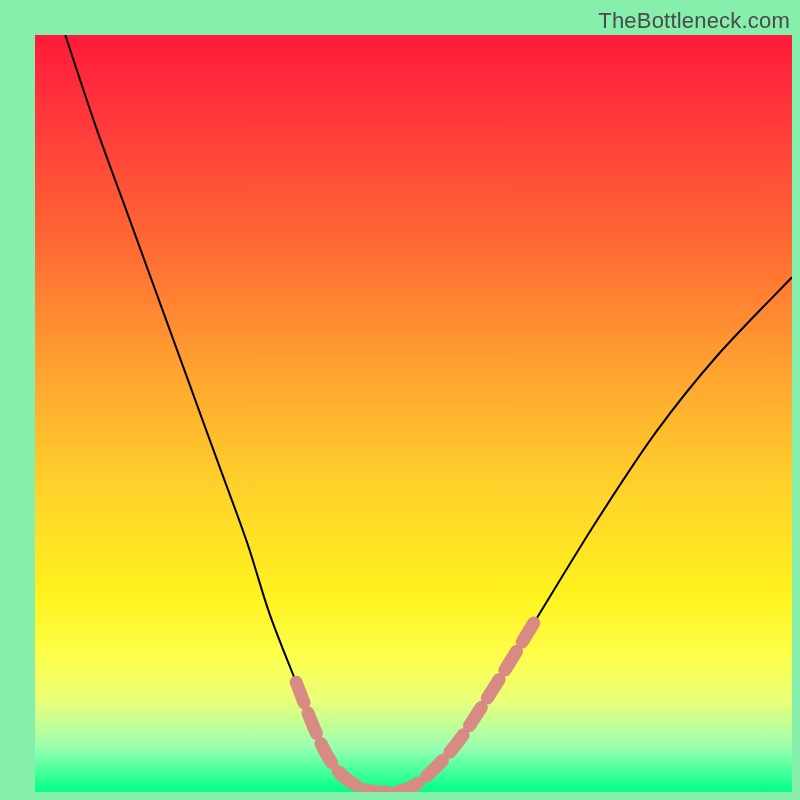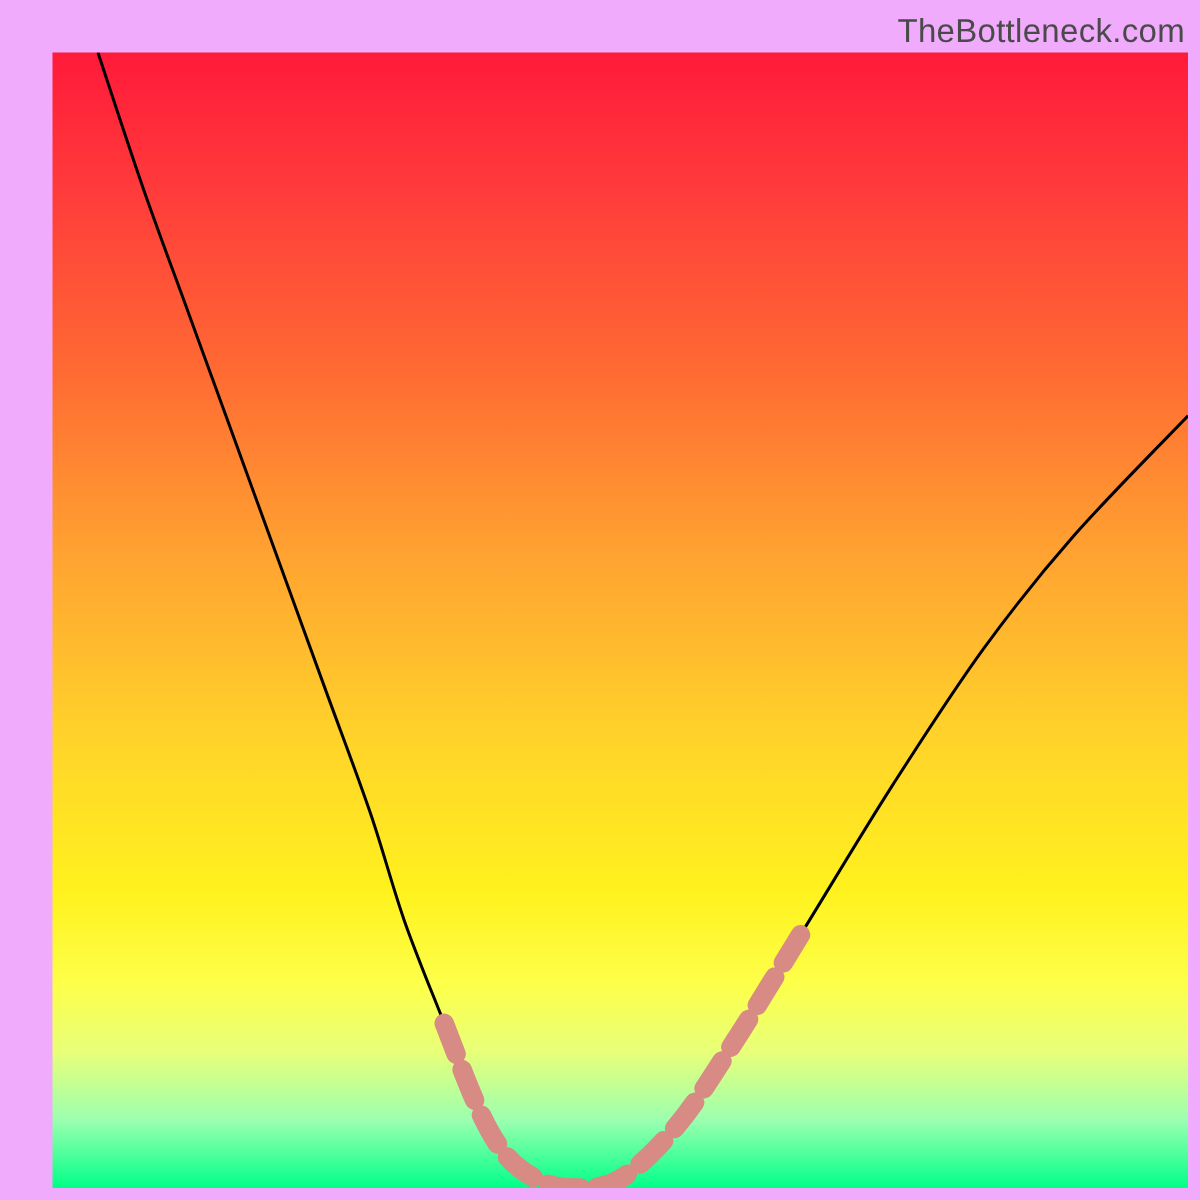--- a/index.html
+++ b/index.html
@@ -8,21 +8,21 @@
     width: 800px;
     height: 800px;
     overflow: hidden;
     background: #000;
     font-family: Arial, Helvetica, sans-serif;
   }
   .frame {
     position: relative;
     width: 800px;
     height: 800px;
-    background: #f0abfc;
+    background: #86efac;
   }
   .plot-area {
     position: absolute;
     left: 35px;
     top: 35px;
     width: 757px;
     height: 757px;
     
     background: linear-gradient(to bottom,
       #ff1a3a 0%,

